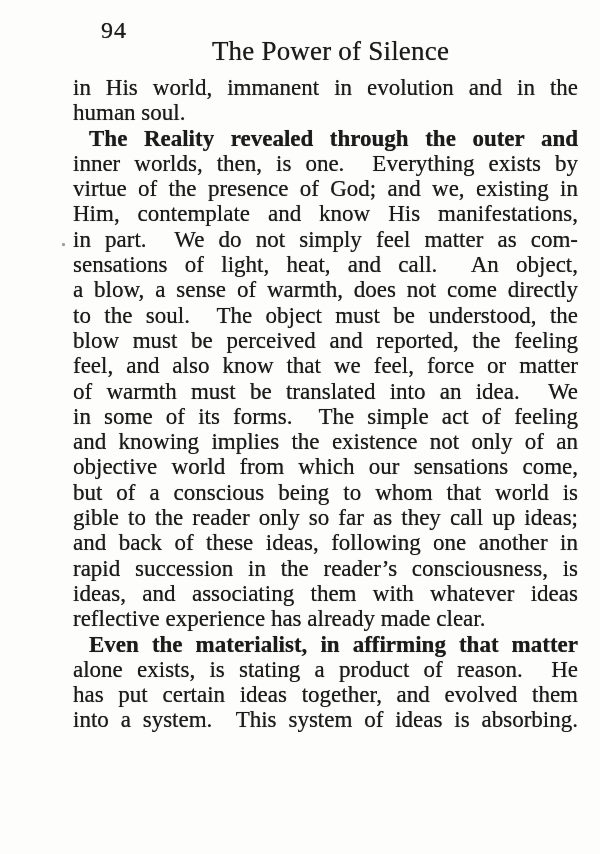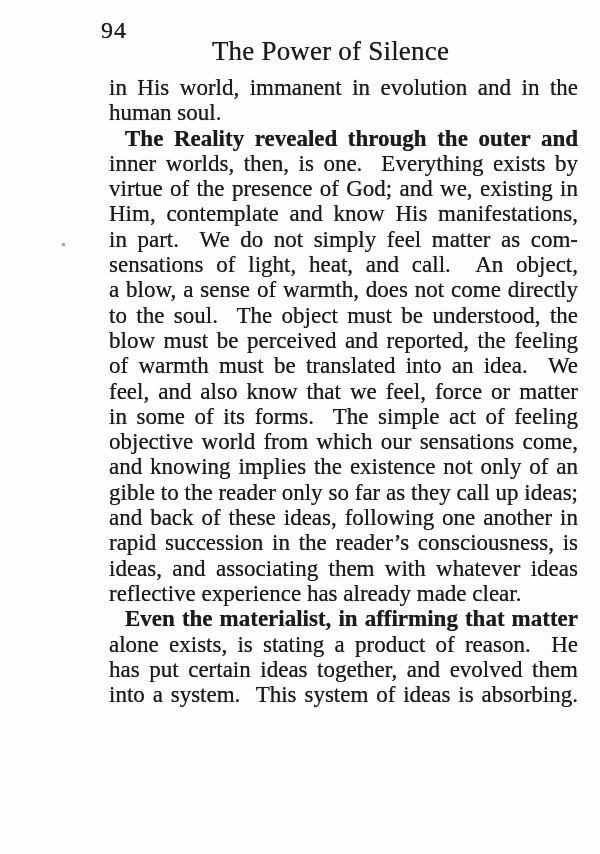--- a/index.html
+++ b/index.html
@@ -52,21 +52,20 @@
     top: 75px;
     width: 505px;
     font-size: 23px;
     line-height: 25.3px;
   }
   .line {
     white-space: pre-wrap;
     text-align: justify;
     text-align-last: justify;
     height: 25.3px;
-    margin-left: 36px;
   }
   .line.para-end {
     text-align: center;
     text-align-last: left;
   }
   .line.indent {
     text-indent: 16px;
     font-weight: bold;
   }
   .speck {
@@ -94,25 +93,26 @@
       <div class="line para-end">human soul.</div>
       <div class="line indent">The Reality revealed through the outer and</div>
       <div class="line">inner worlds, then, is one.  Everything exists by</div>
       <div class="line">virtue of the presence of God; and we, existing in</div>
       <div class="line">Him, contemplate and know His manifestations,</div>
       <div class="line">in part.  We do not simply feel matter as com-</div>
       <div class="line">sensations of light, heat, and call.  An object,</div>
       <div class="line">a blow, a sense of warmth, does not come directly</div>
       <div class="line">to the soul.  The object must be understood, the</div>
       <div class="line">blow must be perceived and reported, the feeling</div>
+      <div class="line">feel, and also know that we feel, force or matter</div>
       <div class="line">of warmth must be translated into an idea.  We</div>
-      <div class="line">feel, and also know that we feel, force or matter</div>
       <div class="line">in some of its forms.  The simple act of feeling</div>
+      <div class="line">and knowing implies the existence not only of an</div>
       <div class="line">objective world from which our sensations come,</div>
-      <div class="line">and knowing implies the existence not only of an</div>
+      <div class="line">but of a conscious being to whom that world is</div>
       <div class="line">gible to the reader only so far as they call up ideas;</div>
       <div class="line">and back of these ideas, following one another in</div>
       <div class="line">rapid succession in the reader’s consciousness, is</div>
       <div class="line">ideas, and associating them with whatever ideas</div>
       <div class="line para-end">reflective experience has already made clear.</div>
       <div class="line indent">Even the materialist, in affirming that matter</div>
       <div class="line">alone exists, is stating a product of reason.  He</div>
       <div class="line">has put certain ideas together, and evolved them</div>
       <div class="line">into a system.  This system of ideas is absorbing.</div>
     </div>

